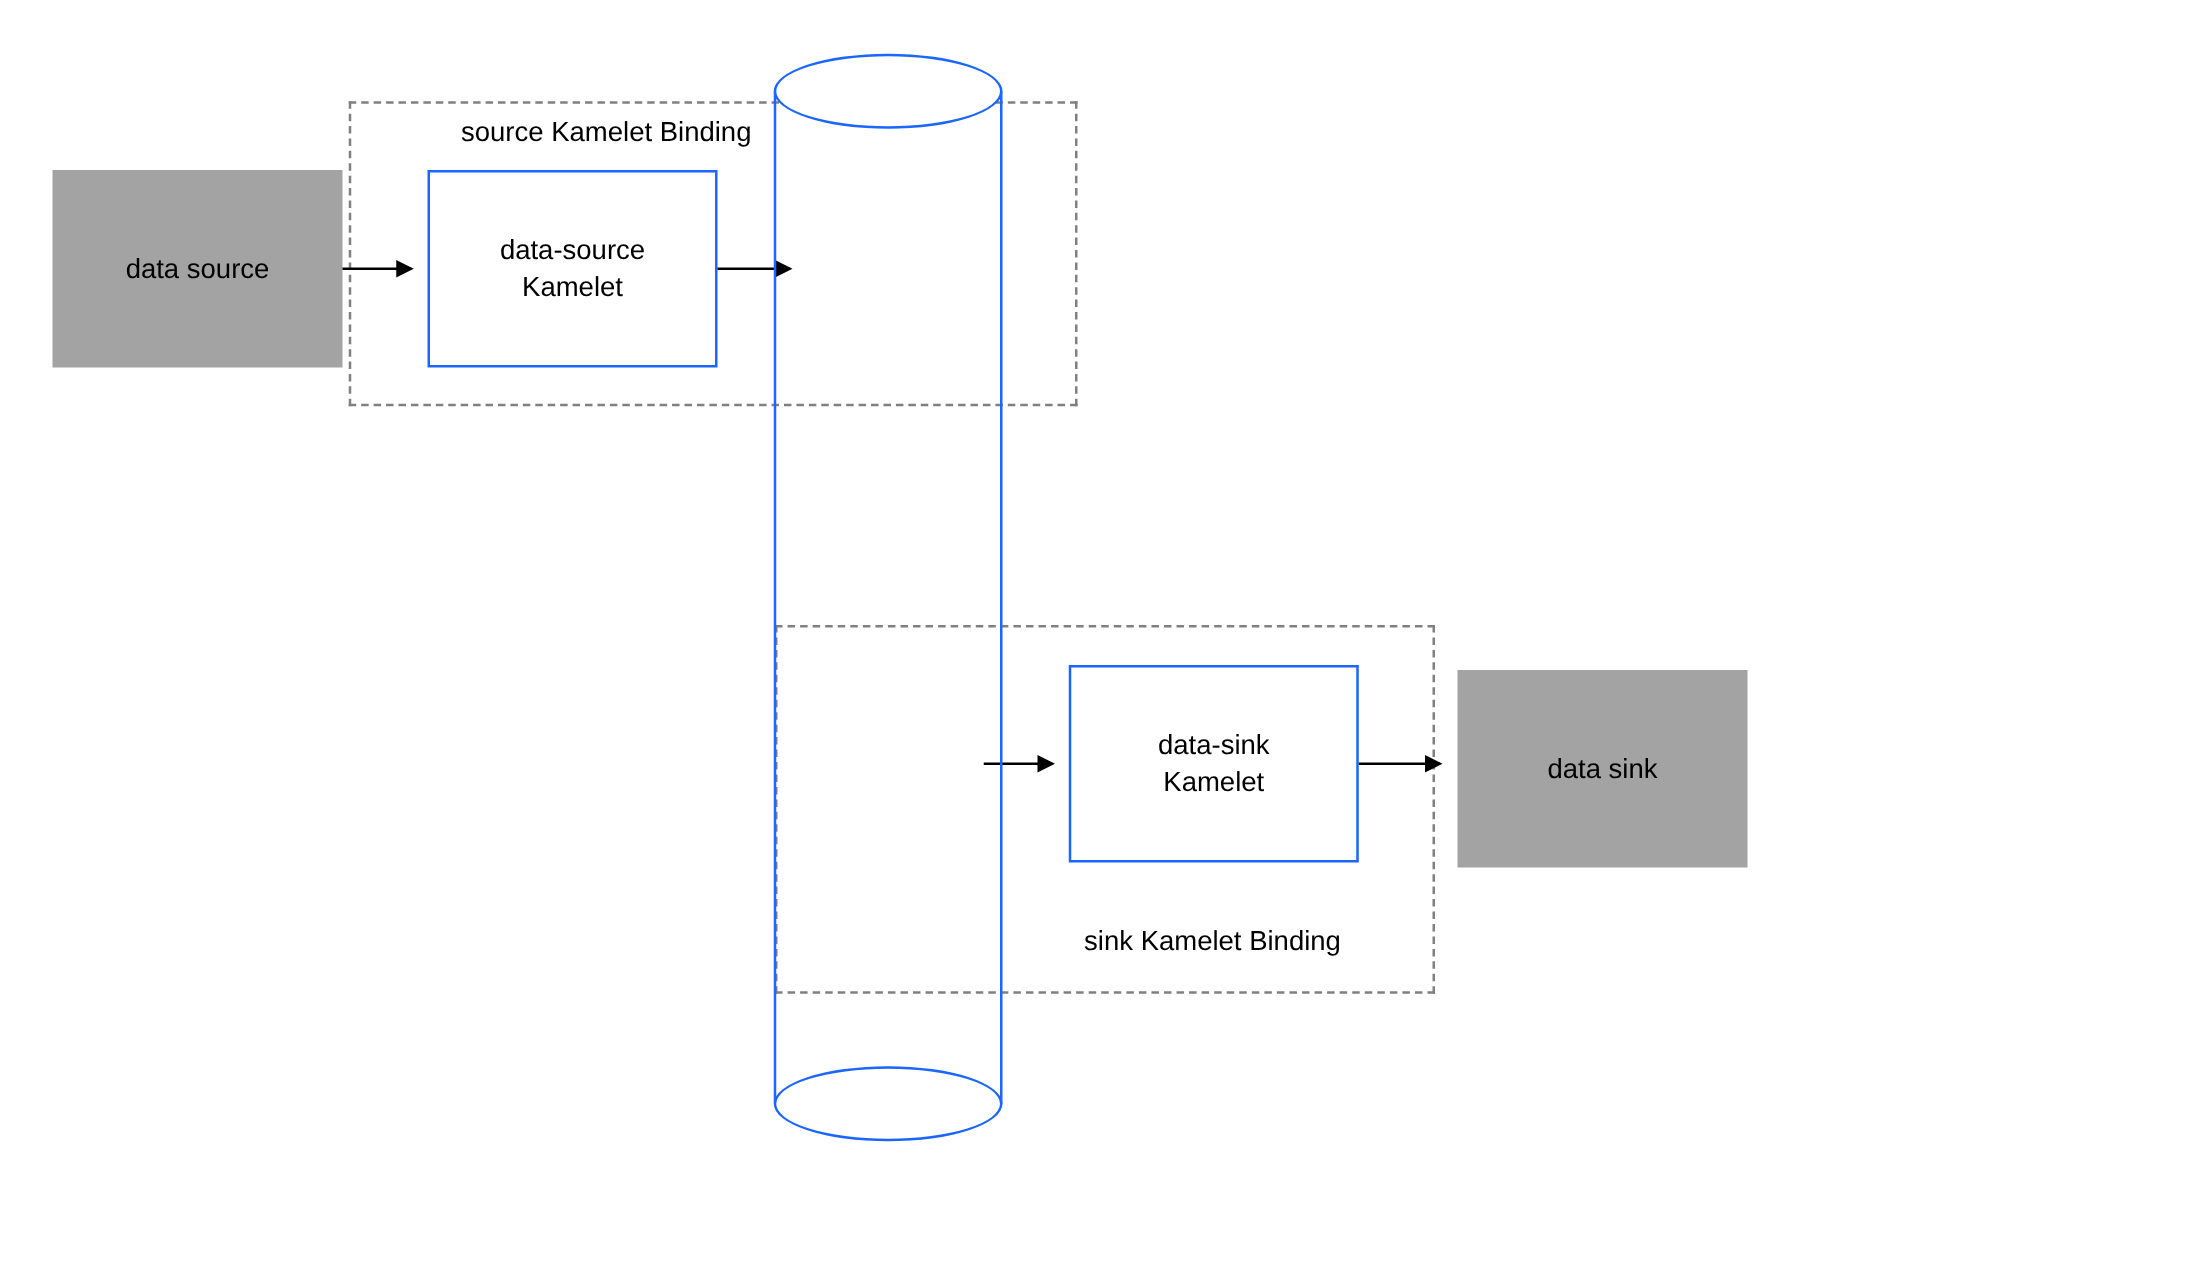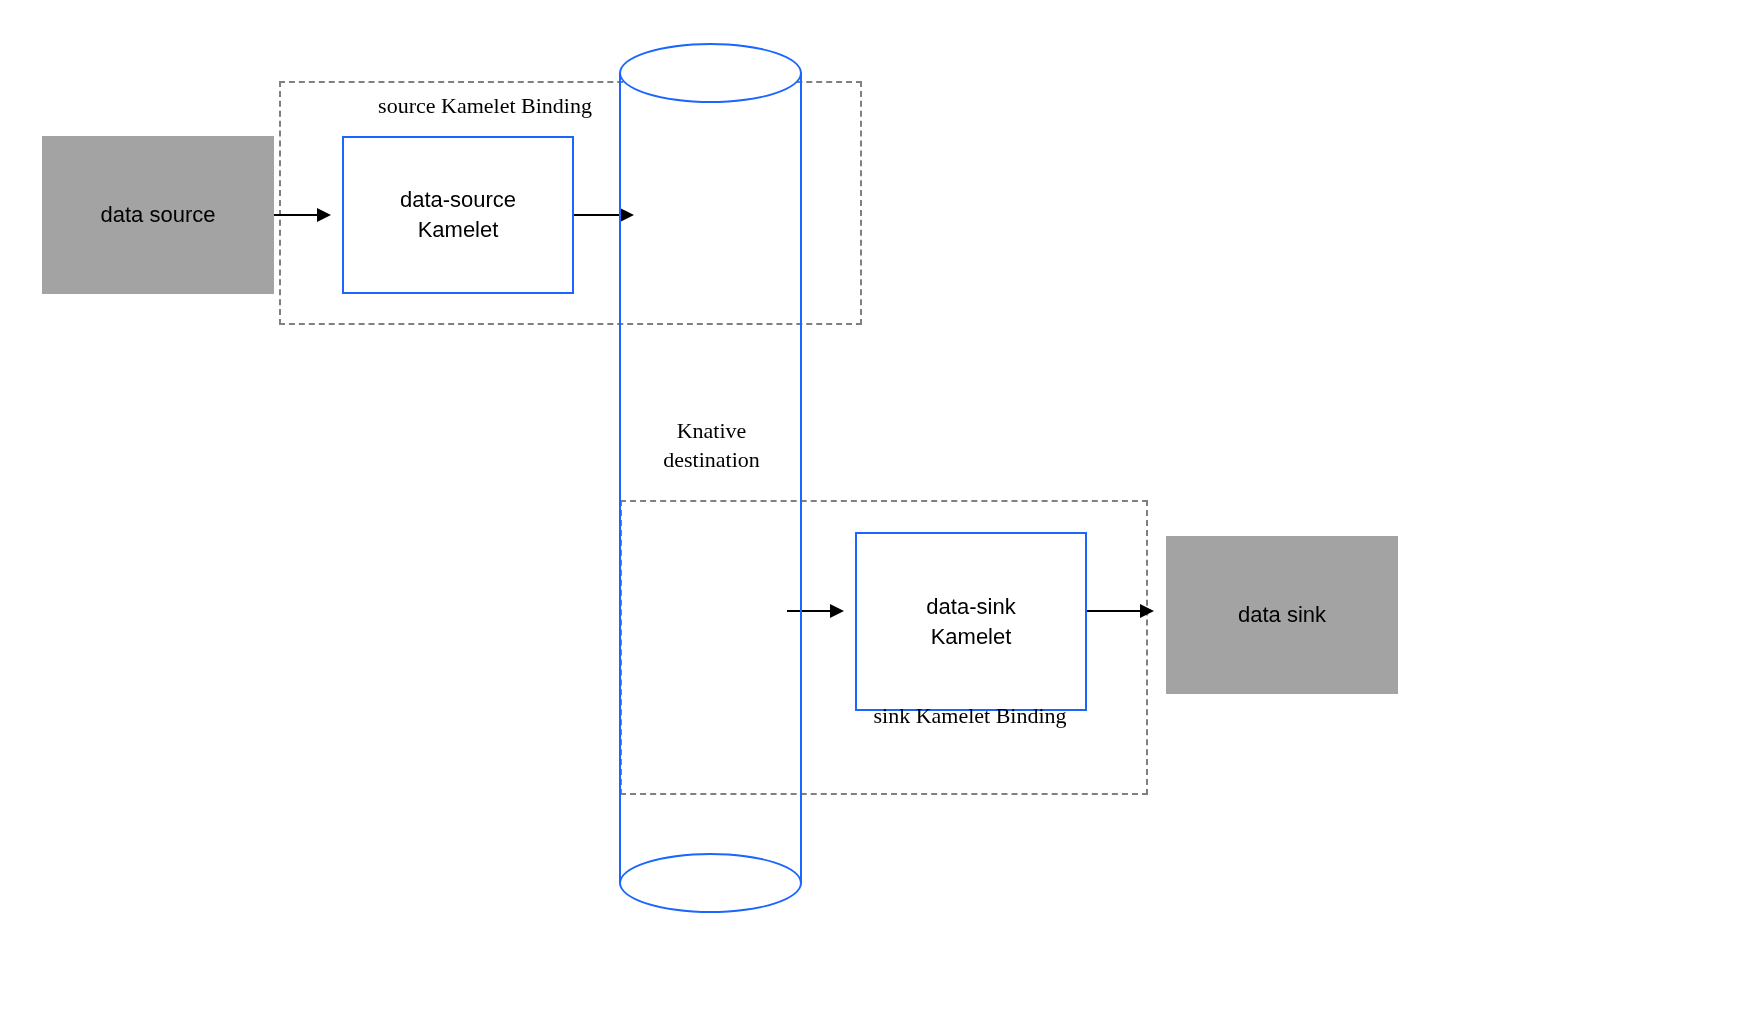--- a/index.html
+++ b/index.html
@@ -43,21 +43,20 @@
       position: absolute;
       border: 2px dashed #808080;
       background: transparent;
     }
     .label {
       position: absolute;
       font-size: 22px;
       color: #000;
       text-align: center;
       background: transparent;
-      font-family: Liberation Serif, serif;
     }
     .arrow {
       position: absolute;
       height: 2px;
       background: #000;
     }
     .arrow::after {
       content: '';
       position: absolute;
       right: -2px;
@@ -114,41 +113,37 @@
 
   <div class="box gray-box" style="left: 42px; top: 136px; width: 232px; height: 158px;">
     <span>data source</span>
   </div>
 
   <div class="box blue-box" style="left: 342px; top: 136px; width: 232px; height: 158px;">
     <span style="white-space: pre-line;">data-source
 Kamelet</span>
   </div>
 
-  <div class="box blue-box" style="left: 855px; top: 532px; width: 232px; height: 179px;">
+  <div class="box blue-box" style="left: 855px; top: 532px; width: 232px; height: 158px;">
     <span style="white-space: pre-line;">data-sink
 Kamelet</span>
   </div>
 
   <div class="box gray-box" style="left: 1166px; top: 536px; width: 232px; height: 158px;">
     <span>data sink</span>
   </div>
 
   <div class="label" style="left: 355px; top: 93px; width: 260px;">
     <span>source Kamelet Binding</span>
   </div>
 
-  <div class="label" style="left: 840px; top: 703px; width: 260px;">
+  <div class="label" style="left: 840px; top: 740px; width: 260px;">
     <span>sink Kamelet Binding</span>
   </div>
 
-  <div class="label" style="left: 620px; top: 386px; width: 183px; white-space: pre-line; line-height:1.35;">
-    <span>Knative
-destination</span>
-  </div>
 
   <div class="arrow" style="left: 274px; top: 214px; width: 55px;"></div>
 
   <div class="arrow" style="left: 574px; top: 214px; width: 58px;"></div>
 
   <div class="arrow" style="left: 787px; top: 610px; width: 55px;"></div>
 
   <div class="arrow" style="left: 1087px; top: 610px; width: 65px;"></div>
 
 </div>

